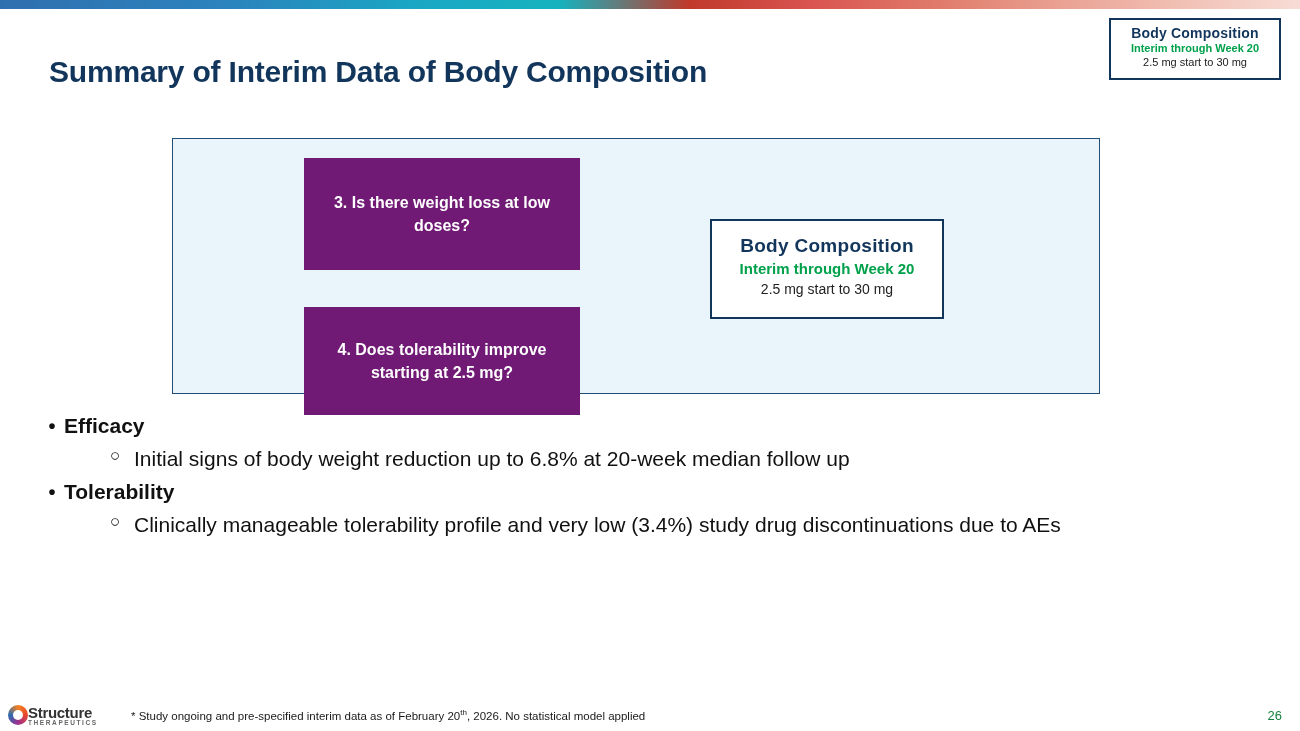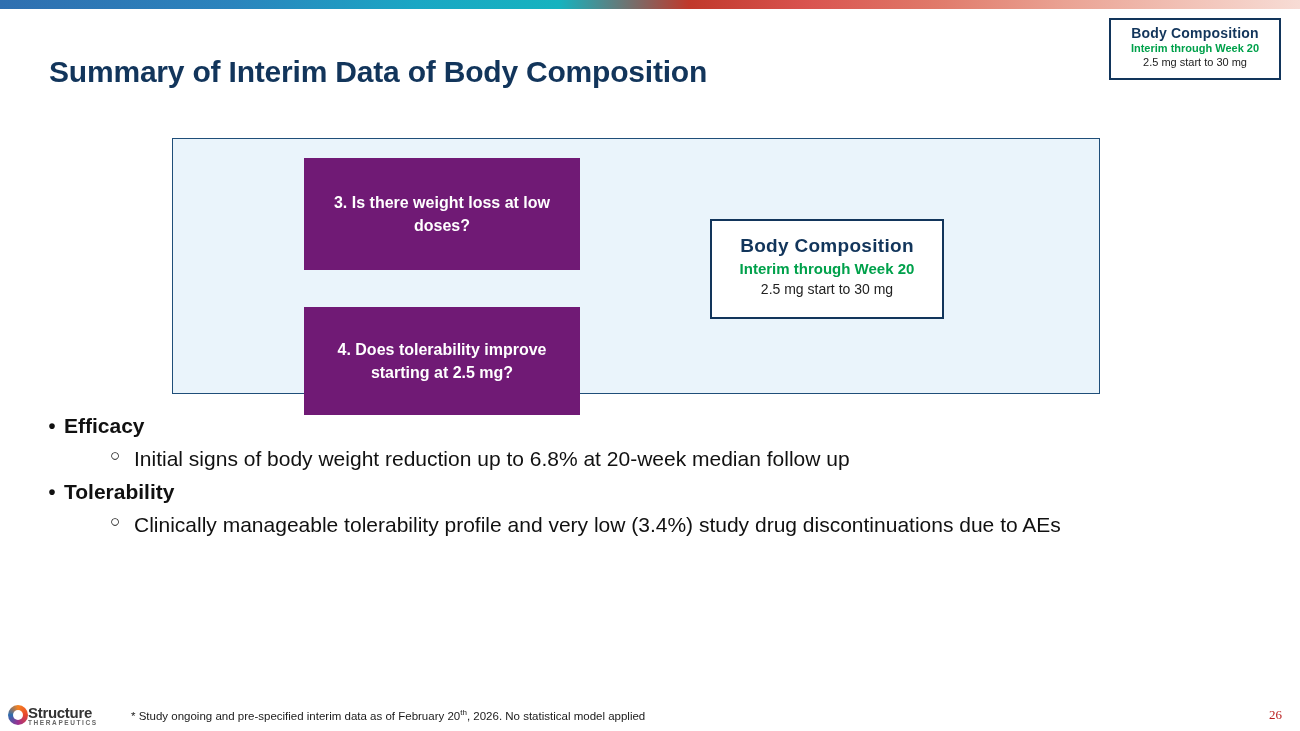--- a/index.html
+++ b/index.html
@@ -230,22 +230,21 @@
     font-weight: bold;
     color: #666666;
     letter-spacing: 1.6px;
   }
 
   .page-num {
     position: absolute;
     right: 18px;
     bottom: 8px;
     font-size: 13px;
-    color: #b91c1c;
-    font-family: Liberation Serif, serif;
+    color: #15803d;
   }
 </style>
 </head>
 <body>
 
 <div class="top-bar"></div>
 
 <div class="slide-title">Summary of Interim Data of Body Composition</div>
 
 <div class="corner-badge">

